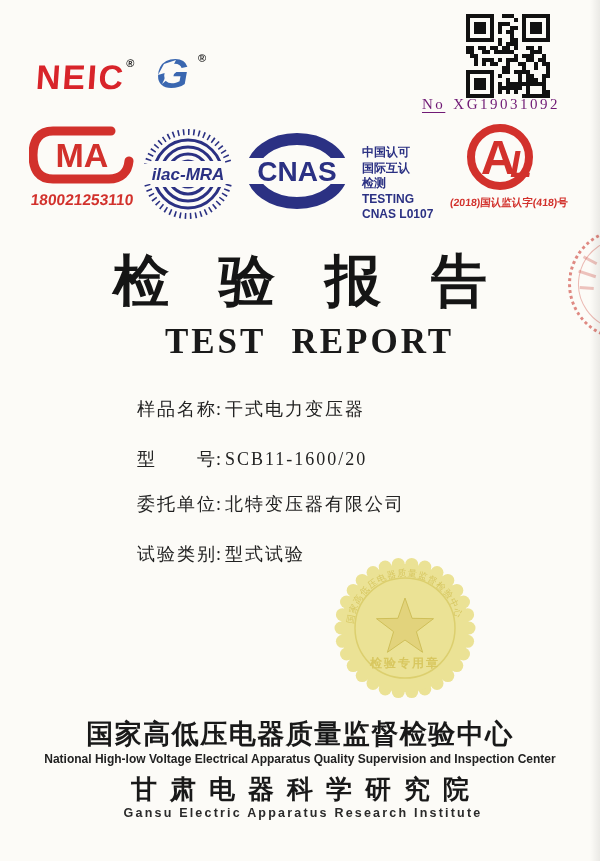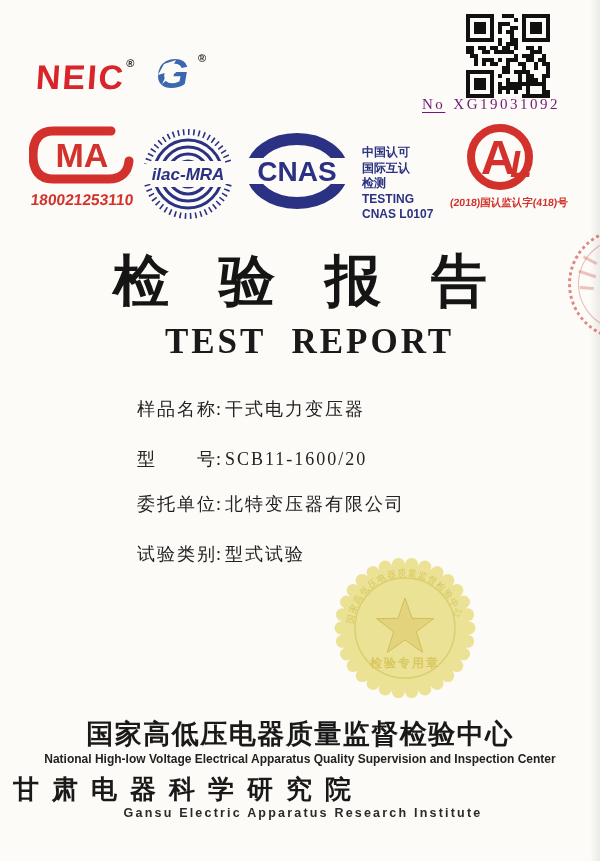--- a/index.html
+++ b/index.html
@@ -69,21 +69,21 @@
   .stamp i{position:absolute;background:rgba(205,75,65,.32);display:block;}
   .stamp i.m1{left:8px;top:34px;width:15px;height:3px;transform:rotate(18deg);}
   .stamp i.m2{left:6px;top:48px;width:18px;height:3px;transform:rotate(8deg);}
   .stamp i.m3{left:10px;top:62px;width:14px;height:3px;transform:rotate(-6deg);}
 
   
   .f-zh1{position:absolute;top:716px;left:0;width:100%;text-align:center;
     font-size:27px;font-weight:600;letter-spacing:1.5px;color:#191919;white-space:nowrap;}
   .f-en1{position:absolute;top:752px;left:0;width:100%;text-align:center;
     font-size:12px;font-weight:600;color:#222;white-space:nowrap;}
-  .f-zh2{position:absolute;top:772px;left:0;width:100%;text-align:left;
+  .f-zh2{position:absolute;top:772px;left:0;width:100%;text-align:center;
     font-size:26px;font-weight:600;letter-spacing:13px;padding-left:13px;
     box-sizing:border-box;color:#191919;white-space:nowrap;}
   .f-en2{position:absolute;top:806px;left:0;width:100%;text-align:center;
     font-size:12.5px;font-weight:bold;letter-spacing:2.2px;padding-left:6px;
     box-sizing:border-box;color:#2a2a2a;white-space:nowrap;}
   svg text{font-family:"Liberation Sans",sans-serif;}
 </style>
 </head>
 <body>
 

